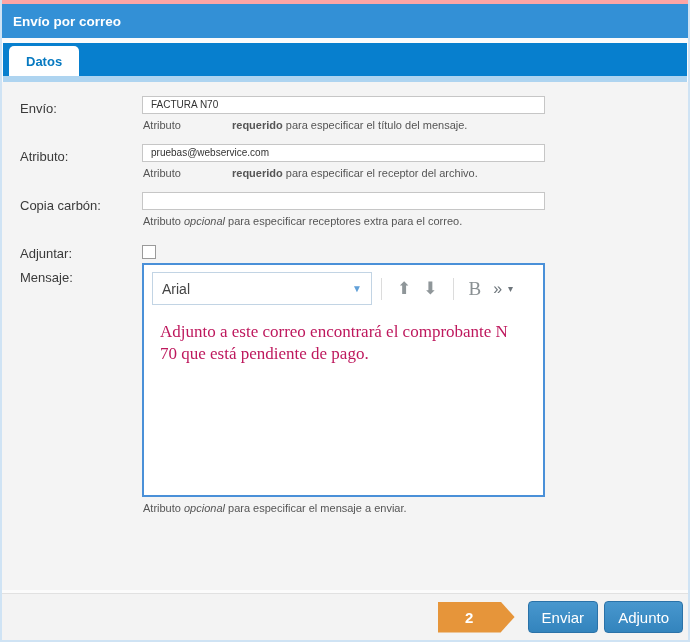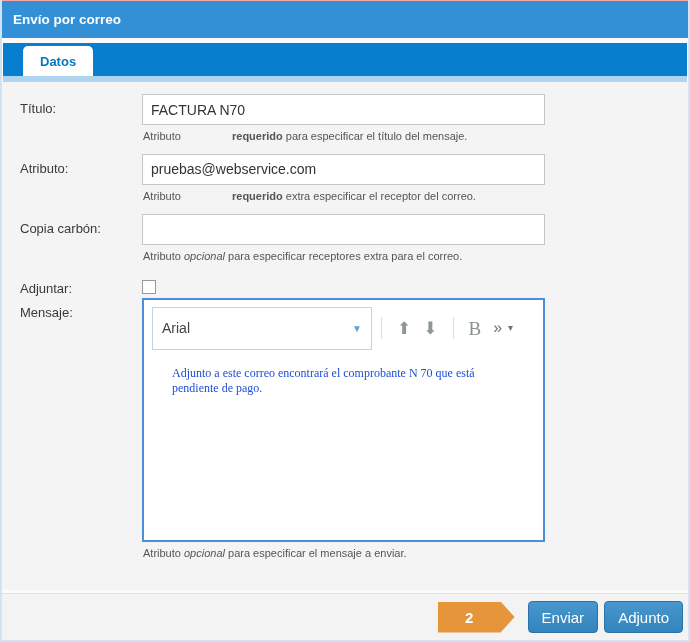--- a/index.html
+++ b/index.html
@@ -6,82 +6,82 @@
   html,body { width:690px; height:642px; background:#fff; font-family:"Liberation Sans", sans-serif; }
 
   .dialog {
     position:relative; width:690px; height:642px;
     background:#fbfbfb;
     border-left:2px solid #cfe3f4; border-right:2px solid #cfe3f4; border-bottom:2px solid #cfe3f4;
     overflow:hidden;
   }
 
   .titlebar {
-    height:38px; background:#3390d6; border-top:1px solid #fca5a5;
+    height:38px; background:#3390d6; border-top:4px solid #fca5a5;
     color:#fff; font-weight:bold; font-size:13.5px;
     display:flex; align-items:center; padding-left:11px;
   }
 
   .tabs-wrap { margin:5px 1px 0 1px; }
   .tab-strip {
     background:#077fce; height:33px;
-    display:flex; align-items:flex-end; padding-left:20px;
+    display:flex; align-items:flex-end; padding-left:6px;
   }
   .tab {
     background:#ffffff; color:#0679c0; font-weight:bold; font-size:13px;
     padding:8px 17px 7px 17px; border-radius:5px 5px 0 0; cursor:pointer;
   }
   .tab-underline { height:6px; background:#aed4f0; }
 
   .content { background:#f4f4f4; height:508px; padding:12px 0 0 18px; overflow:hidden; }
 
   .row { display:flex; align-items:flex-start; }
   .row-label { width:122px; flex:0 0 122px; font-size:13px; color:#3a3a3a; padding-top:7px; }
   .row-field { flex:1; }
 
   .text-input {
-    width:403px; height:31px; border:1px solid #c6c6c6; background:#fff;
-    font-family:"Liberation Sans", sans-serif; font-size:14px; color:#333;
+    width:403px; height:18px; border:1px solid #c6c6c6; background:#fff;
+    font-family:"Liberation Sans", sans-serif; font-size:10px; color:#333;
     padding:0 8px; outline:none;
   }
 
   .hint { font-size:11px; color:#555; margin:4px 0 10px 1px; max-width:436px; line-height:1.35; }
   .kw-bold { font-weight:bold;margin-left:48px; }
   .kw-italic { font-style:italic; }
 
   .checkbox {
     width:14px; height:14px; border:1px solid #9a9a9a; background:#fff;
     display:inline-block; margin-top:6px; cursor:pointer;
   }
 
   .editor {
     width:403px; border:2px solid #4a90d8; background:#fff;
   }
   .toolbar {
     display:flex; align-items:center; padding:7px 8px; background:#fff;
   }
   .font-select {
-    width:220px; height:43px; border:1px solid #c2d4e4; background:#fff;
+    width:220px; height:33px; border:1px solid #c2d4e4; background:#fff;
     display:flex; align-items:center; justify-content:space-between;
     padding:0 9px; cursor:pointer;
   }
   .font-select .fname { font-size:14px; color:#444; }
   .font-select .chev { font-size:10px; color:#61a0d8; }
   .tb-sep { width:1px; height:22px; background:#dcdcdc; margin:0 9px; }
   .tb-btn {
     color:#8f9699; font-size:17px; line-height:1; padding:2px 6px; cursor:pointer;
     user-select:none;
   }
   .tb-bold { font-family:"Liberation Serif", serif; font-size:19px; color:#8a9093; font-weight:normal; }
   .tb-more { font-size:16px; color:#6e767c; }
   .tb-more-chev { font-size:10px; color:#6e767c; padding-left:0; }
 
   .editor-body {
-    height:183px; padding:9px 28px; font-family:"Liberation Serif", serif;
-    font-size:12px; color:#1d4ed8; line-height:1.3; overflow:hidden; cursor:text;
+    height:183px; padding:9px 16px; font-family:"Liberation Serif", serif;
+    font-size:17px; color:#be185d; line-height:1.3; overflow:hidden; cursor:text;
   }
 
   .footer {
     position:absolute; left:0; right:0; bottom:0; height:47px;
     background:#f3f3f3; border-top:1px solid #e1e1e1;
     display:flex; align-items:center; justify-content:flex-end;
     padding-right:5px; gap:6px;
   }
   .step-badge {
     width:77px; height:31px; background:#e6953a; color:#fff;
@@ -111,39 +111,39 @@
       <div class="tab">
         <span>Datos</span>
       </div>
     </div>
     <div class="tab-underline"></div>
   </div>
 
   <div class="content">
 
     <div class="row">
-      <div class="row-label">Título:</div>
+      <div class="row-label">Envío:</div>
       <div class="row-field">
         <input class="text-input" type="text" value="FACTURA N70" style="">
         <div class="hint">
           <span>Atributo</span>
           <span class="kw-bold">requerido</span>
           <span>para especificar el título del mensaje.</span>
         </div>
       </div>
     </div>
 
     <div class="row">
       <div class="row-label">Atributo:</div>
       <div class="row-field">
         <input class="text-input" type="text" value="pruebas@webservice.com" style="">
         <div class="hint">
           <span>Atributo</span>
           <span class="kw-bold">requerido</span>
-          <span>extra especificar el receptor del correo.</span>
+          <span>para especificar el receptor del archivo.</span>
         </div>
       </div>
     </div>
 
     <div class="row">
       <div class="row-label">Copia carbón:</div>
       <div class="row-field">
         <input class="text-input" type="text" value="" style="">
         <div class="hint">
           <span>Atributo</span>

